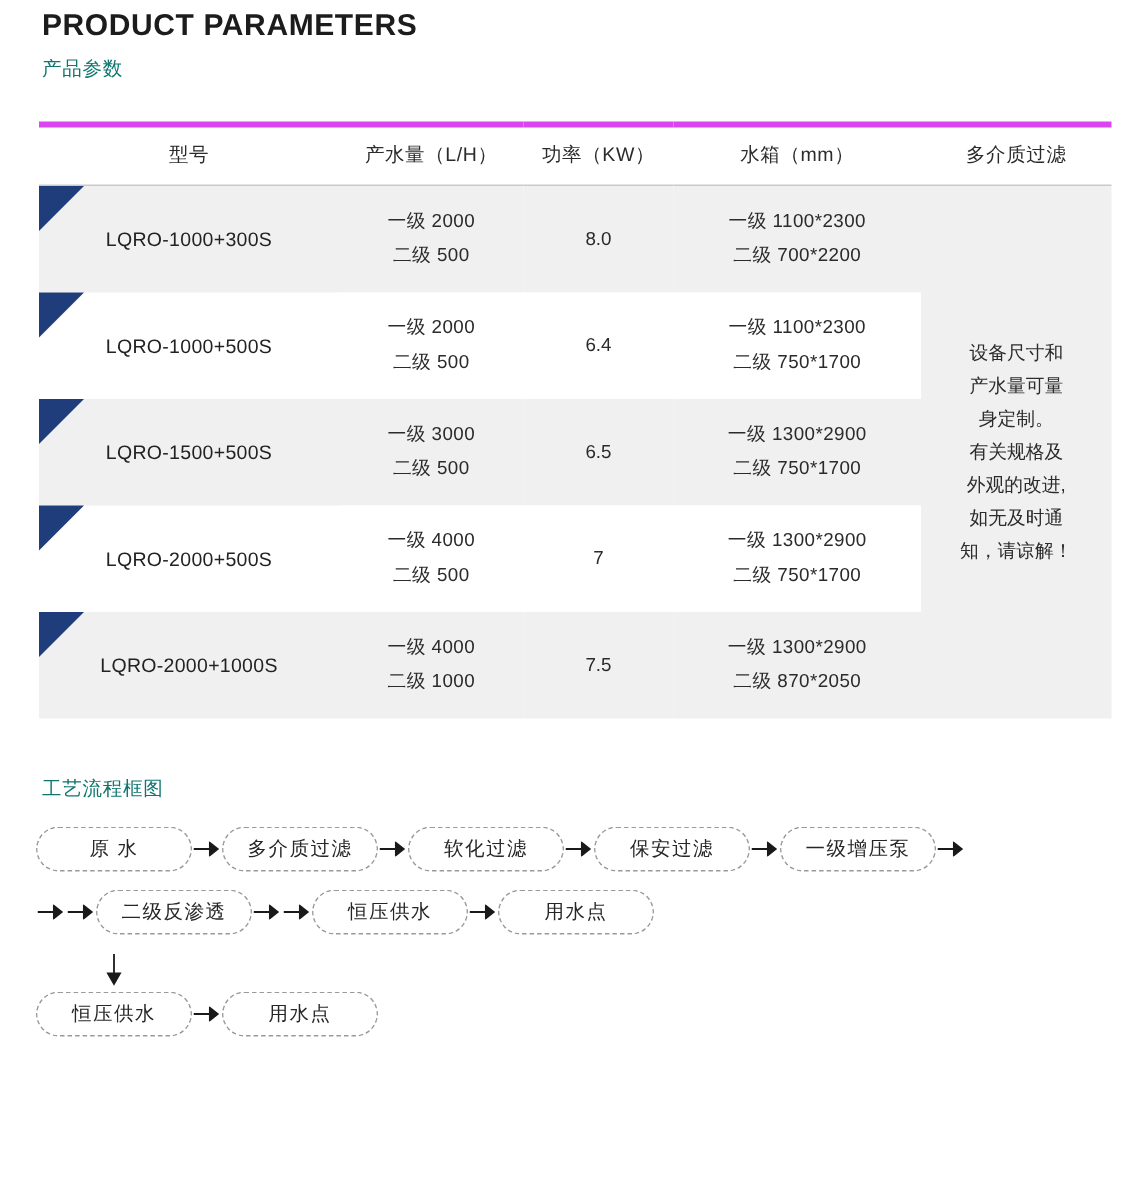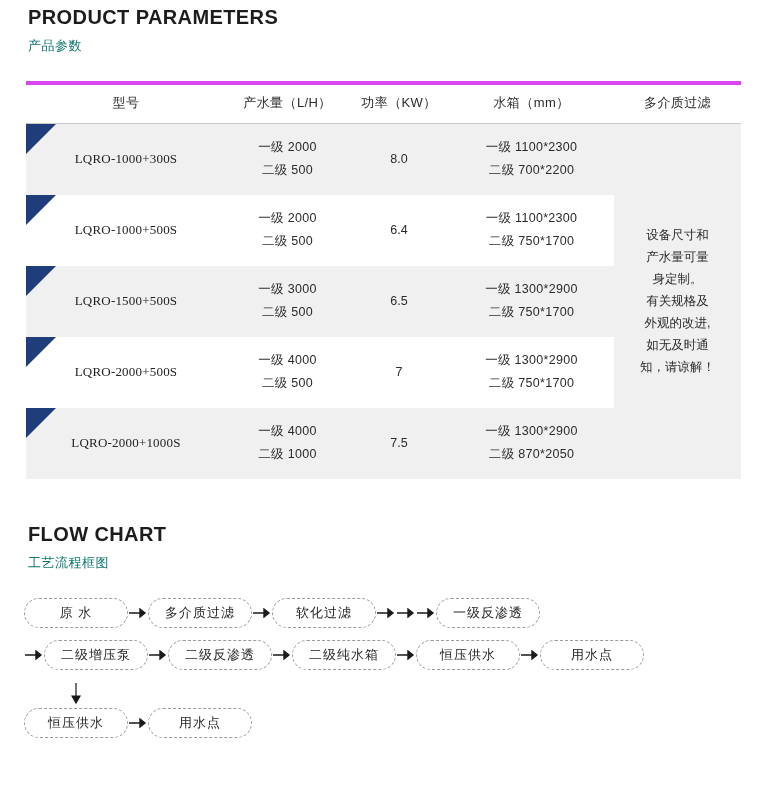--- a/index.html
+++ b/index.html
@@ -78,21 +78,20 @@
   .col-model   { width: 200px; }
   .col-out     { width: 123px; }
   .col-power   { width: 100px; }
   .col-tank    { width: 165px; }
   .col-size    { width: 127px; }
 
   td.model-cell {
     position: relative;
     text-align: center;
     padding-left: 14px;
-    font-family: Liberation Serif, serif;
   }
   .corner-flag {
     position: absolute;
     left: 0;
     top: 0;
     width: 0;
     height: 0;
     border-left: 30px solid #1f3d7a;
     border-bottom: 30px solid transparent;
   }
@@ -112,21 +111,21 @@
     line-height: 22px;
     color: #3a3a3a;
     padding: 0 16px;
     text-align: center;
   }
   td.size-cell .note-line { display: block; text-align: center; }
 
   
   .flow-section { margin-top: 38px; }
   .flow-wrap {
-    margin-top: 26px;
+    margin-top: 16px;
     padding-left: 10px;
   }
   .flow-row {
     display: flex;
     align-items: center;
     margin-bottom: 12px;
   }
   .node {
     border: 1px dashed #9a9a9a;
     border-radius: 16px;
@@ -273,21 +272,20 @@
           <td class="two-line">
             <span>一级 1300*2900</span>
             <span>二级 870*2050</span>
           </td>
         </tr>
       </tbody>
     </table>
   </div>
 
   <div class="section-head flow-section">
-    <h1 class="section-title-en">FLOW CHART</h1>
     <p class="section-title-cn">工艺流程框图</p>
   </div>
 
   <div class="flow-wrap">
 
     <div class="flow-row">
       <div class="node">原  水</div>
       <div class="arrow">
         <svg width="18" height="10" viewBox="0 0 18 10">
             <path d="M0 5 H12 M11 1 L16 5 L11 9 Z" fill="#1a1a1a" stroke="#1a1a1a" stroke-width="1.4"></path>
@@ -298,52 +296,51 @@
         <svg width="18" height="10" viewBox="0 0 18 10">
             <path d="M0 5 H12 M11 1 L16 5 L11 9 Z" fill="#1a1a1a" stroke="#1a1a1a" stroke-width="1.4"></path>
           </svg>
       </div>
       <div class="node">软化过滤</div>
       <div class="arrow">
         <svg width="18" height="10" viewBox="0 0 18 10">
             <path d="M0 5 H12 M11 1 L16 5 L11 9 Z" fill="#1a1a1a" stroke="#1a1a1a" stroke-width="1.4"></path>
           </svg>
       </div>
-      <div class="arrow">
-        <svg width="18" height="10" viewBox="0 0 18 10">
-            <path d="M0 5 H12 M11 1 L16 5 L11 9 Z" fill="#1a1a1a" stroke="#1a1a1a" stroke-width="1.4"></path>
-          </svg>
-      </div>
-      <div class="arrow">
-        <svg width="18" height="10" viewBox="0 0 18 10">
-            <path d="M0 5 H12 M11 1 L16 5 L11 9 Z" fill="#1a1a1a" stroke="#1a1a1a" stroke-width="1.4"></path>
-          </svg>
-      </div>
-      <div class="node">一级反渗透</div>
+      <div class="node">保安过滤</div>
+      <div class="arrow">
+        <svg width="18" height="10" viewBox="0 0 18 10">
+            <path d="M0 5 H12 M11 1 L16 5 L11 9 Z" fill="#1a1a1a" stroke="#1a1a1a" stroke-width="1.4"></path>
+          </svg>
+      </div>
+      <div class="node">一级增压泵</div>
+      <div class="arrow">
+        <svg width="18" height="10" viewBox="0 0 18 10">
+            <path d="M0 5 H12 M11 1 L16 5 L11 9 Z" fill="#1a1a1a" stroke="#1a1a1a" stroke-width="1.4"></path>
+          </svg>
+      </div>
     </div>
 
     <div class="flow-row">
       <div class="arrow">
         <svg width="18" height="10" viewBox="0 0 18 10">
             <path d="M0 5 H12 M11 1 L16 5 L11 9 Z" fill="#1a1a1a" stroke="#1a1a1a" stroke-width="1.4"></path>
           </svg>
       </div>
-      <div class="node">二级增压泵</div>
       <div class="arrow">
         <svg width="18" height="10" viewBox="0 0 18 10">
             <path d="M0 5 H12 M11 1 L16 5 L11 9 Z" fill="#1a1a1a" stroke="#1a1a1a" stroke-width="1.4"></path>
           </svg>
       </div>
       <div class="node">二级反渗透</div>
       <div class="arrow">
         <svg width="18" height="10" viewBox="0 0 18 10">
             <path d="M0 5 H12 M11 1 L16 5 L11 9 Z" fill="#1a1a1a" stroke="#1a1a1a" stroke-width="1.4"></path>
           </svg>
       </div>
-      <div class="node">二级纯水箱</div>
       <div class="arrow">
         <svg width="18" height="10" viewBox="0 0 18 10">
             <path d="M0 5 H12 M11 1 L16 5 L11 9 Z" fill="#1a1a1a" stroke="#1a1a1a" stroke-width="1.4"></path>
           </svg>
       </div>
       <div class="node">恒压供水</div>
       <div class="arrow">
         <svg width="18" height="10" viewBox="0 0 18 10">
             <path d="M0 5 H12 M11 1 L16 5 L11 9 Z" fill="#1a1a1a" stroke="#1a1a1a" stroke-width="1.4"></path>
           </svg>

